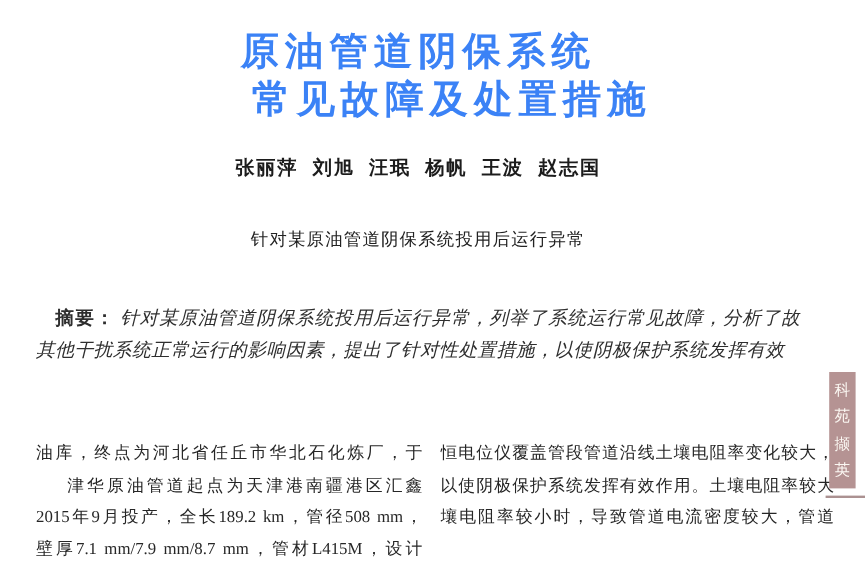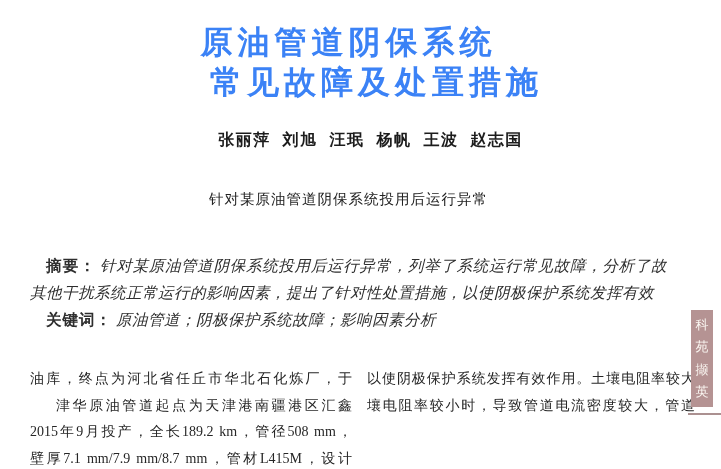--- a/index.html
+++ b/index.html
@@ -31,21 +31,20 @@
   .title-2 { top: 62px; margin-left: 28px; }
   .authors {
     top: 130px;
     font-family: "Liberation Sans", sans-serif;
     font-weight: 700;
     font-size: 16px;
     letter-spacing: 1.5px;
     word-spacing: 6px;
     color: #1c1c1c;
     white-space: nowrap;
-    padding-left: 22px;
   }
   .affiliation {
     top: 190px;
     font-size: 14.5px;
     letter-spacing: 1px;
     color: #222222;
     white-space: nowrap;
   }
   .abstract {
     position: absolute;
@@ -120,33 +119,31 @@
 
   <div class="centerband affiliation">针对某原油管道阴保系统投用后运行异常</div>
 
   <div class="abstract">
     <div class="abs-line jline">
       <span class="abs-label">摘要：</span><span class="abs-text">针对某原油管道阴保系统投用后运行异常，列举了系统运行常见故障，分析了故障原因及</span>
     </div>
     <div class="abs-line">
       <span class="abs-text">其他干扰系统正常运行的影响因素，提出了针对性处置措施，以使阴极保护系统发挥有效作用。</span>
     </div>
-    <div class="abs-line">
-      <span class="abs-label">关键词：</span><span class="abs-text">原油管道；阴极保护系统故障；影响因素分析</span>
-    </div>
   </div>
 
   <div class="column col-left">
     <div class="b-line jline">油库，终点为河北省任丘市华北石化炼厂，于</div>
     <div class="b-line indent jline">津华原油管道起点为天津港南疆港区汇鑫</div>
     <div class="b-line jline">2015年9月投产，全长189.2 km，管径508 mm，</div>
     <div class="b-line jline">壁厚7.1 mm/7.9 mm/8.7 mm，管材L415M，设计</div>
   </div>
 
   <div class="column col-right">
+    <div class="b-line jline">恒电位仪覆盖管段管道沿线土壤电阻率变化较大，</div>
     <div class="b-line jline">以使阴极保护系统发挥有效作用。土壤电阻率较大</div>
     <div class="b-line jline">壤电阻率较小时，导致管道电流密度较大，管道</div>
   </div>
 
   <div class="side-banner">
     <span class="side-char">科</span>
     <span class="side-char">苑</span>
     <span class="side-char">撷</span>
     <span class="side-char">英</span>
   </div>

